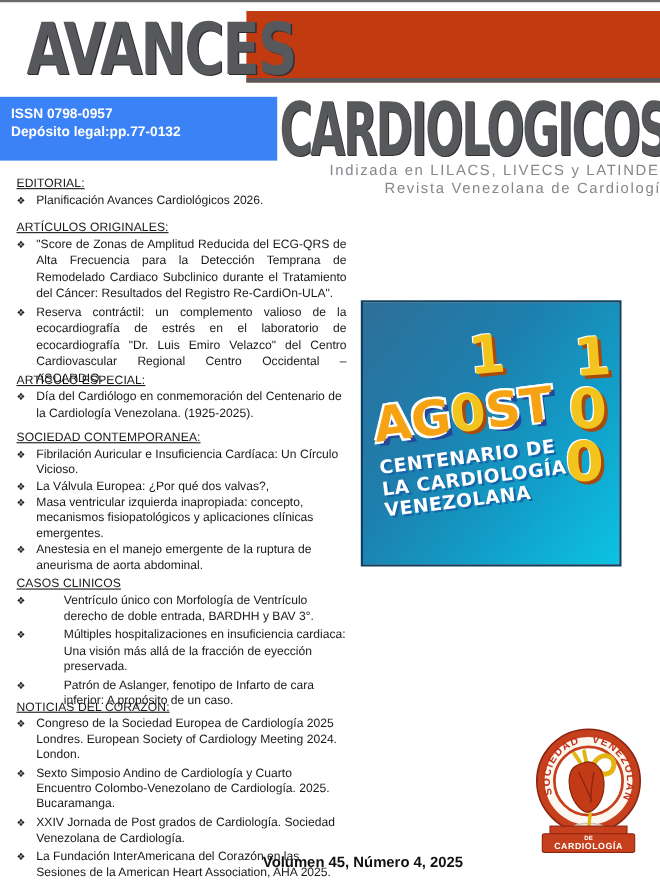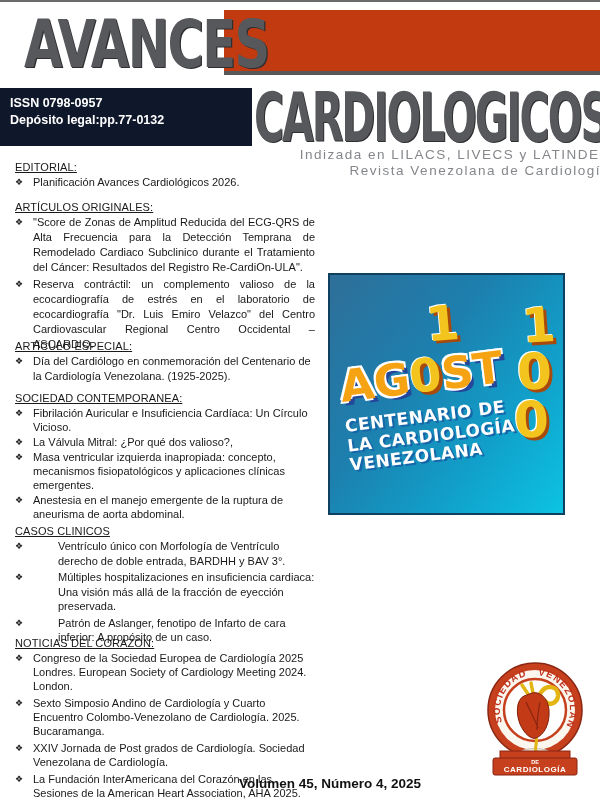--- a/index.html
+++ b/index.html
@@ -10,21 +10,21 @@
   }
   .topline { position:absolute; left:0; top:0; width:600px; height:2px; background:#6b6b6d; }
 
   
   .redbar1 {
     position:absolute; left:224px; top:10px; width:376px; height:61px;
     background:#c23a10; border-bottom:4px solid #58585a;
   }
   .redbar2 {
     position:absolute; left:0; top:88px; width:252px; height:58px;
-    background:#0f172a; box-sizing:border-box; padding:7px 0 0 10px;
+    background:#3b82f6; box-sizing:border-box; padding:7px 0 0 10px;
   }
   .redbar2 .issn-line { color:#ffffff; font-weight:bold; font-size:12.5px; line-height:17px; white-space:nowrap; }
   .journal-title {
     position:absolute; font-family:"DejaVu Sans", sans-serif; font-weight:bold;
     color:#57585c; white-space:nowrap; text-shadow:1.5px 1.5px 0 #2f2f31;
   }
   .t-avances { left:24px; top:6px; font-size:62px; letter-spacing:-2px;
                transform:scale(.8,1.05); transform-origin:left top; }
   .t-cardio  { left:254px; top:78px; font-size:62px; letter-spacing:-3px;
                transform:scale(.66,1.08); transform-origin:left top; }
@@ -143,21 +143,21 @@
   </section>
 
   <section class="toc-section" id="s3">
     <h3 class="sec-title">SOCIEDAD CONTEMPORANEA:</h3>
     <div class="toc-item">
       <span class="bullet">❖</span>
       <div class="itxt">Fibrilación Auricular e Insuficiencia Cardíaca: Un Círculo Vicioso.</div>
     </div>
     <div class="toc-item">
       <span class="bullet">❖</span>
-      <div class="itxt">La Válvula Mitral: ¿Por qué dos valioso?,</div>
+      <div class="itxt">La Válvula Europea: ¿Por qué dos valvas?,</div>
     </div>
     <div class="toc-item">
       <span class="bullet">❖</span>
       <div class="itxt">Masa ventricular izquierda inapropiada: concepto, mecanismos fisiopatológicos y aplicaciones clínicas emergentes.</div>
     </div>
     <div class="toc-item">
       <span class="bullet">❖</span>
       <div class="itxt">Anestesia en el manejo emergente de la ruptura de aneurisma de aorta abdominal.</div>
     </div>
   </section>

